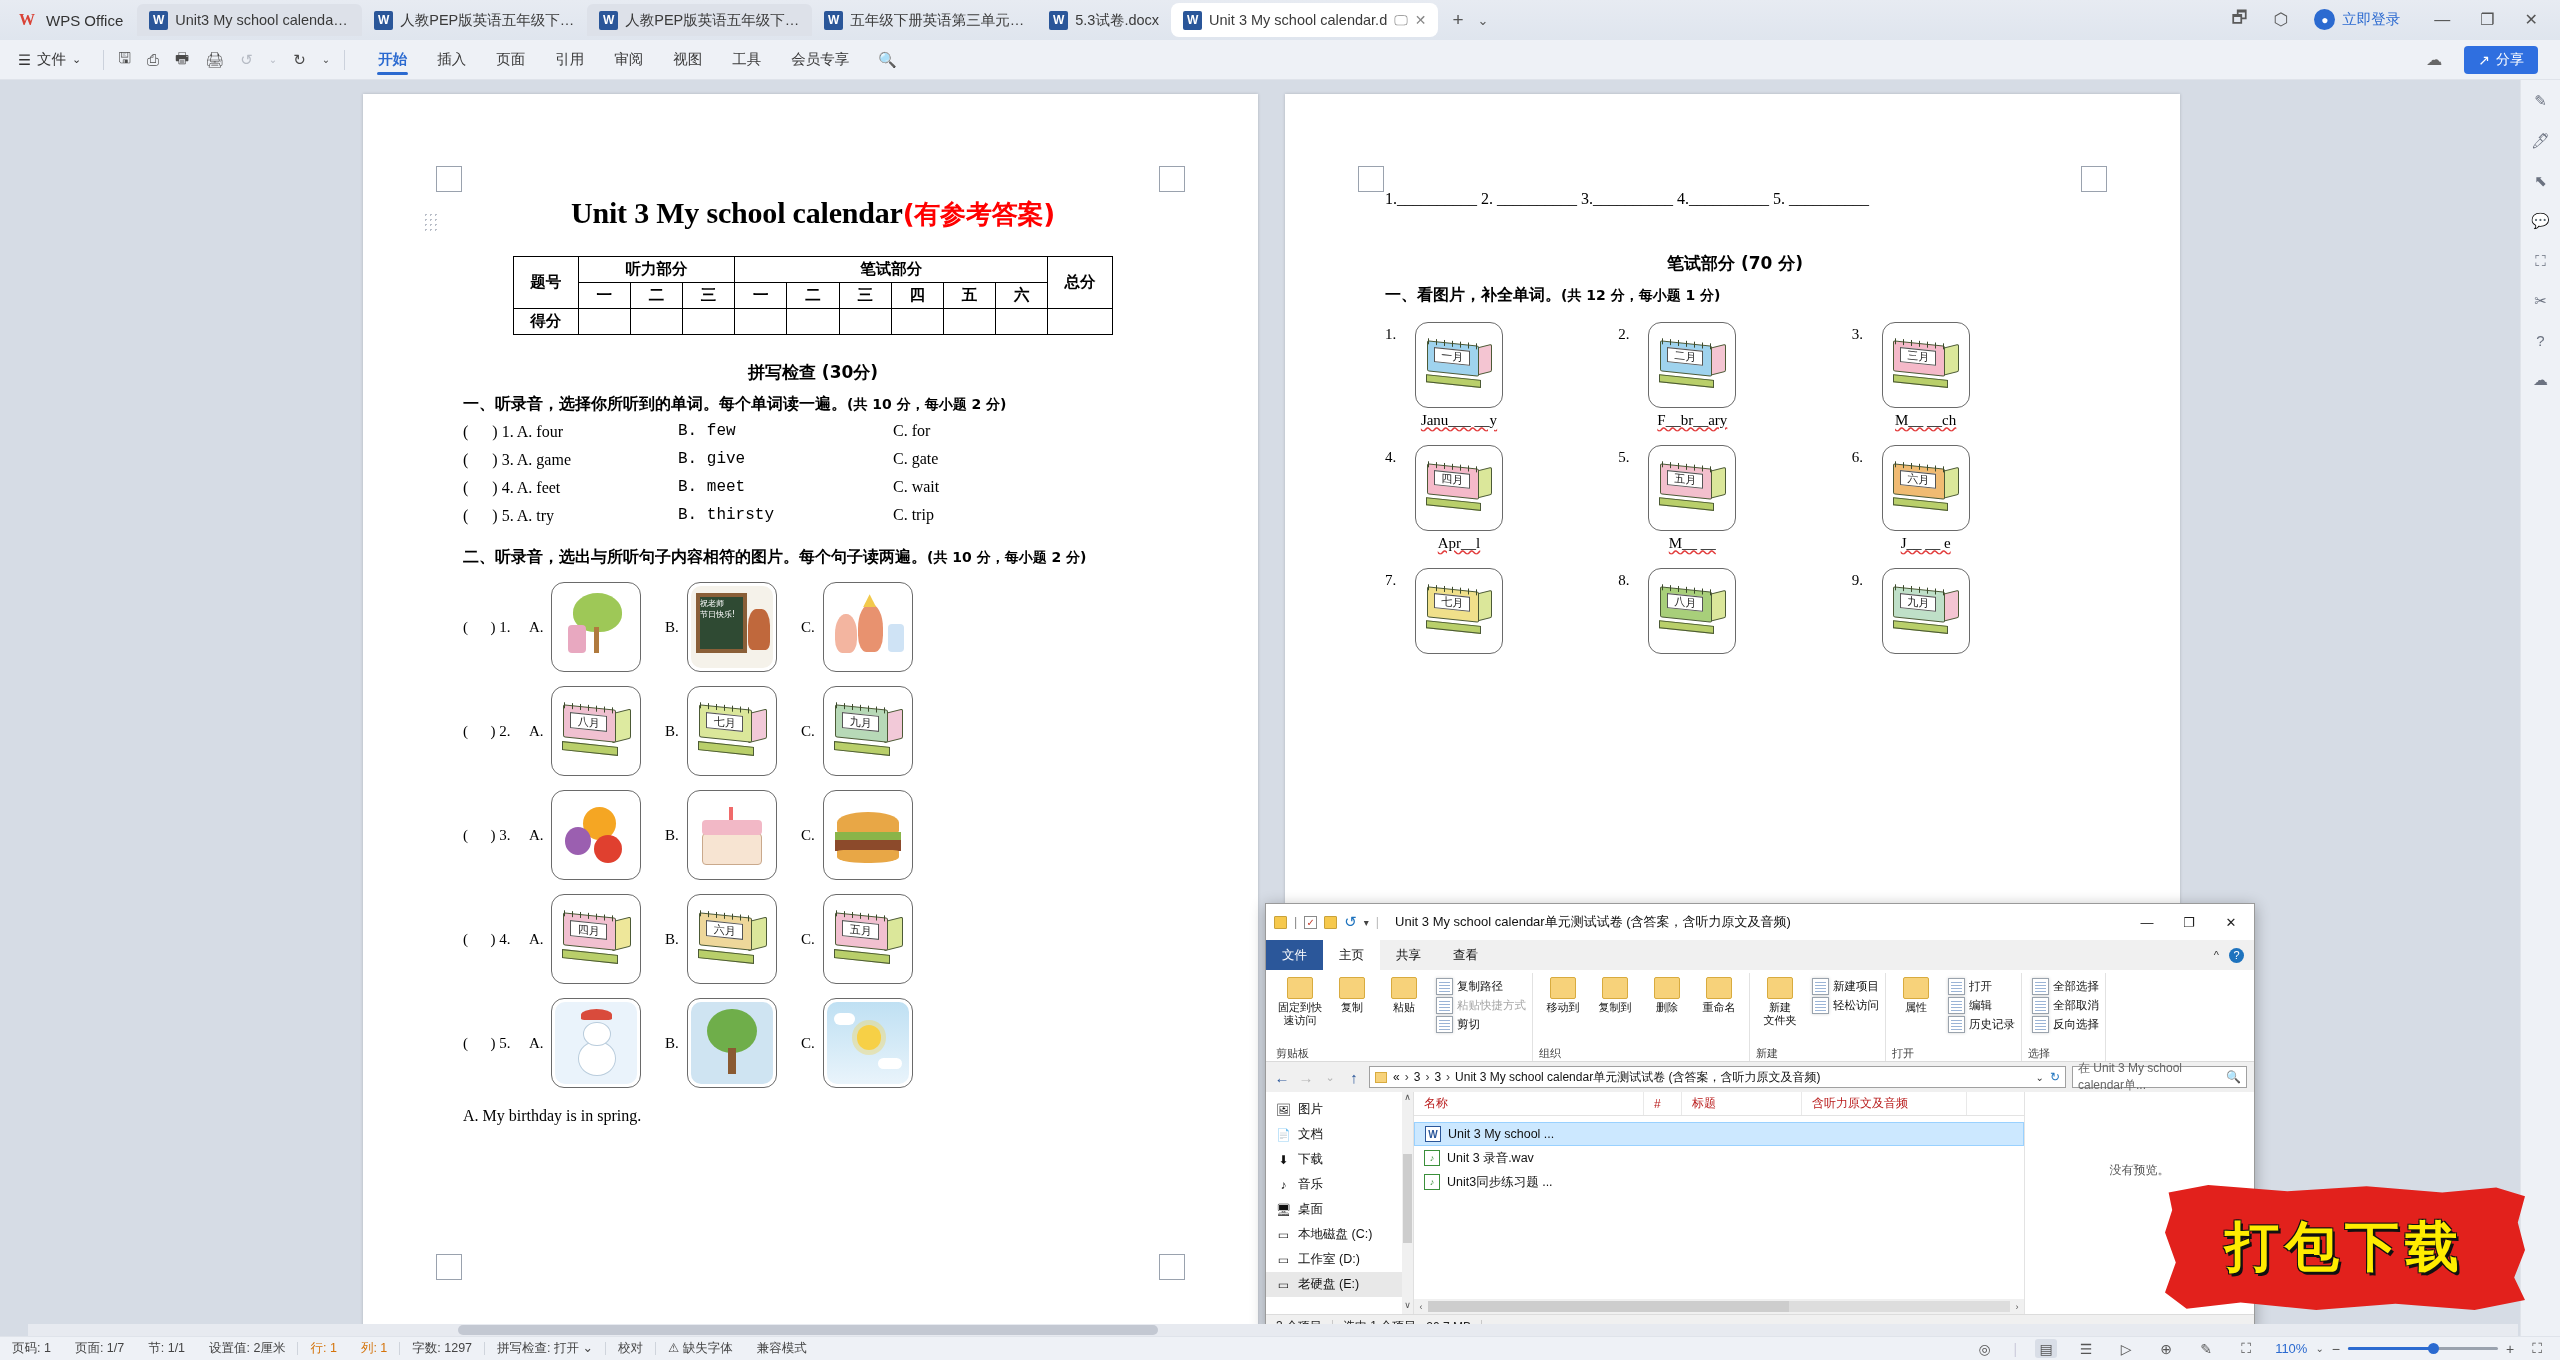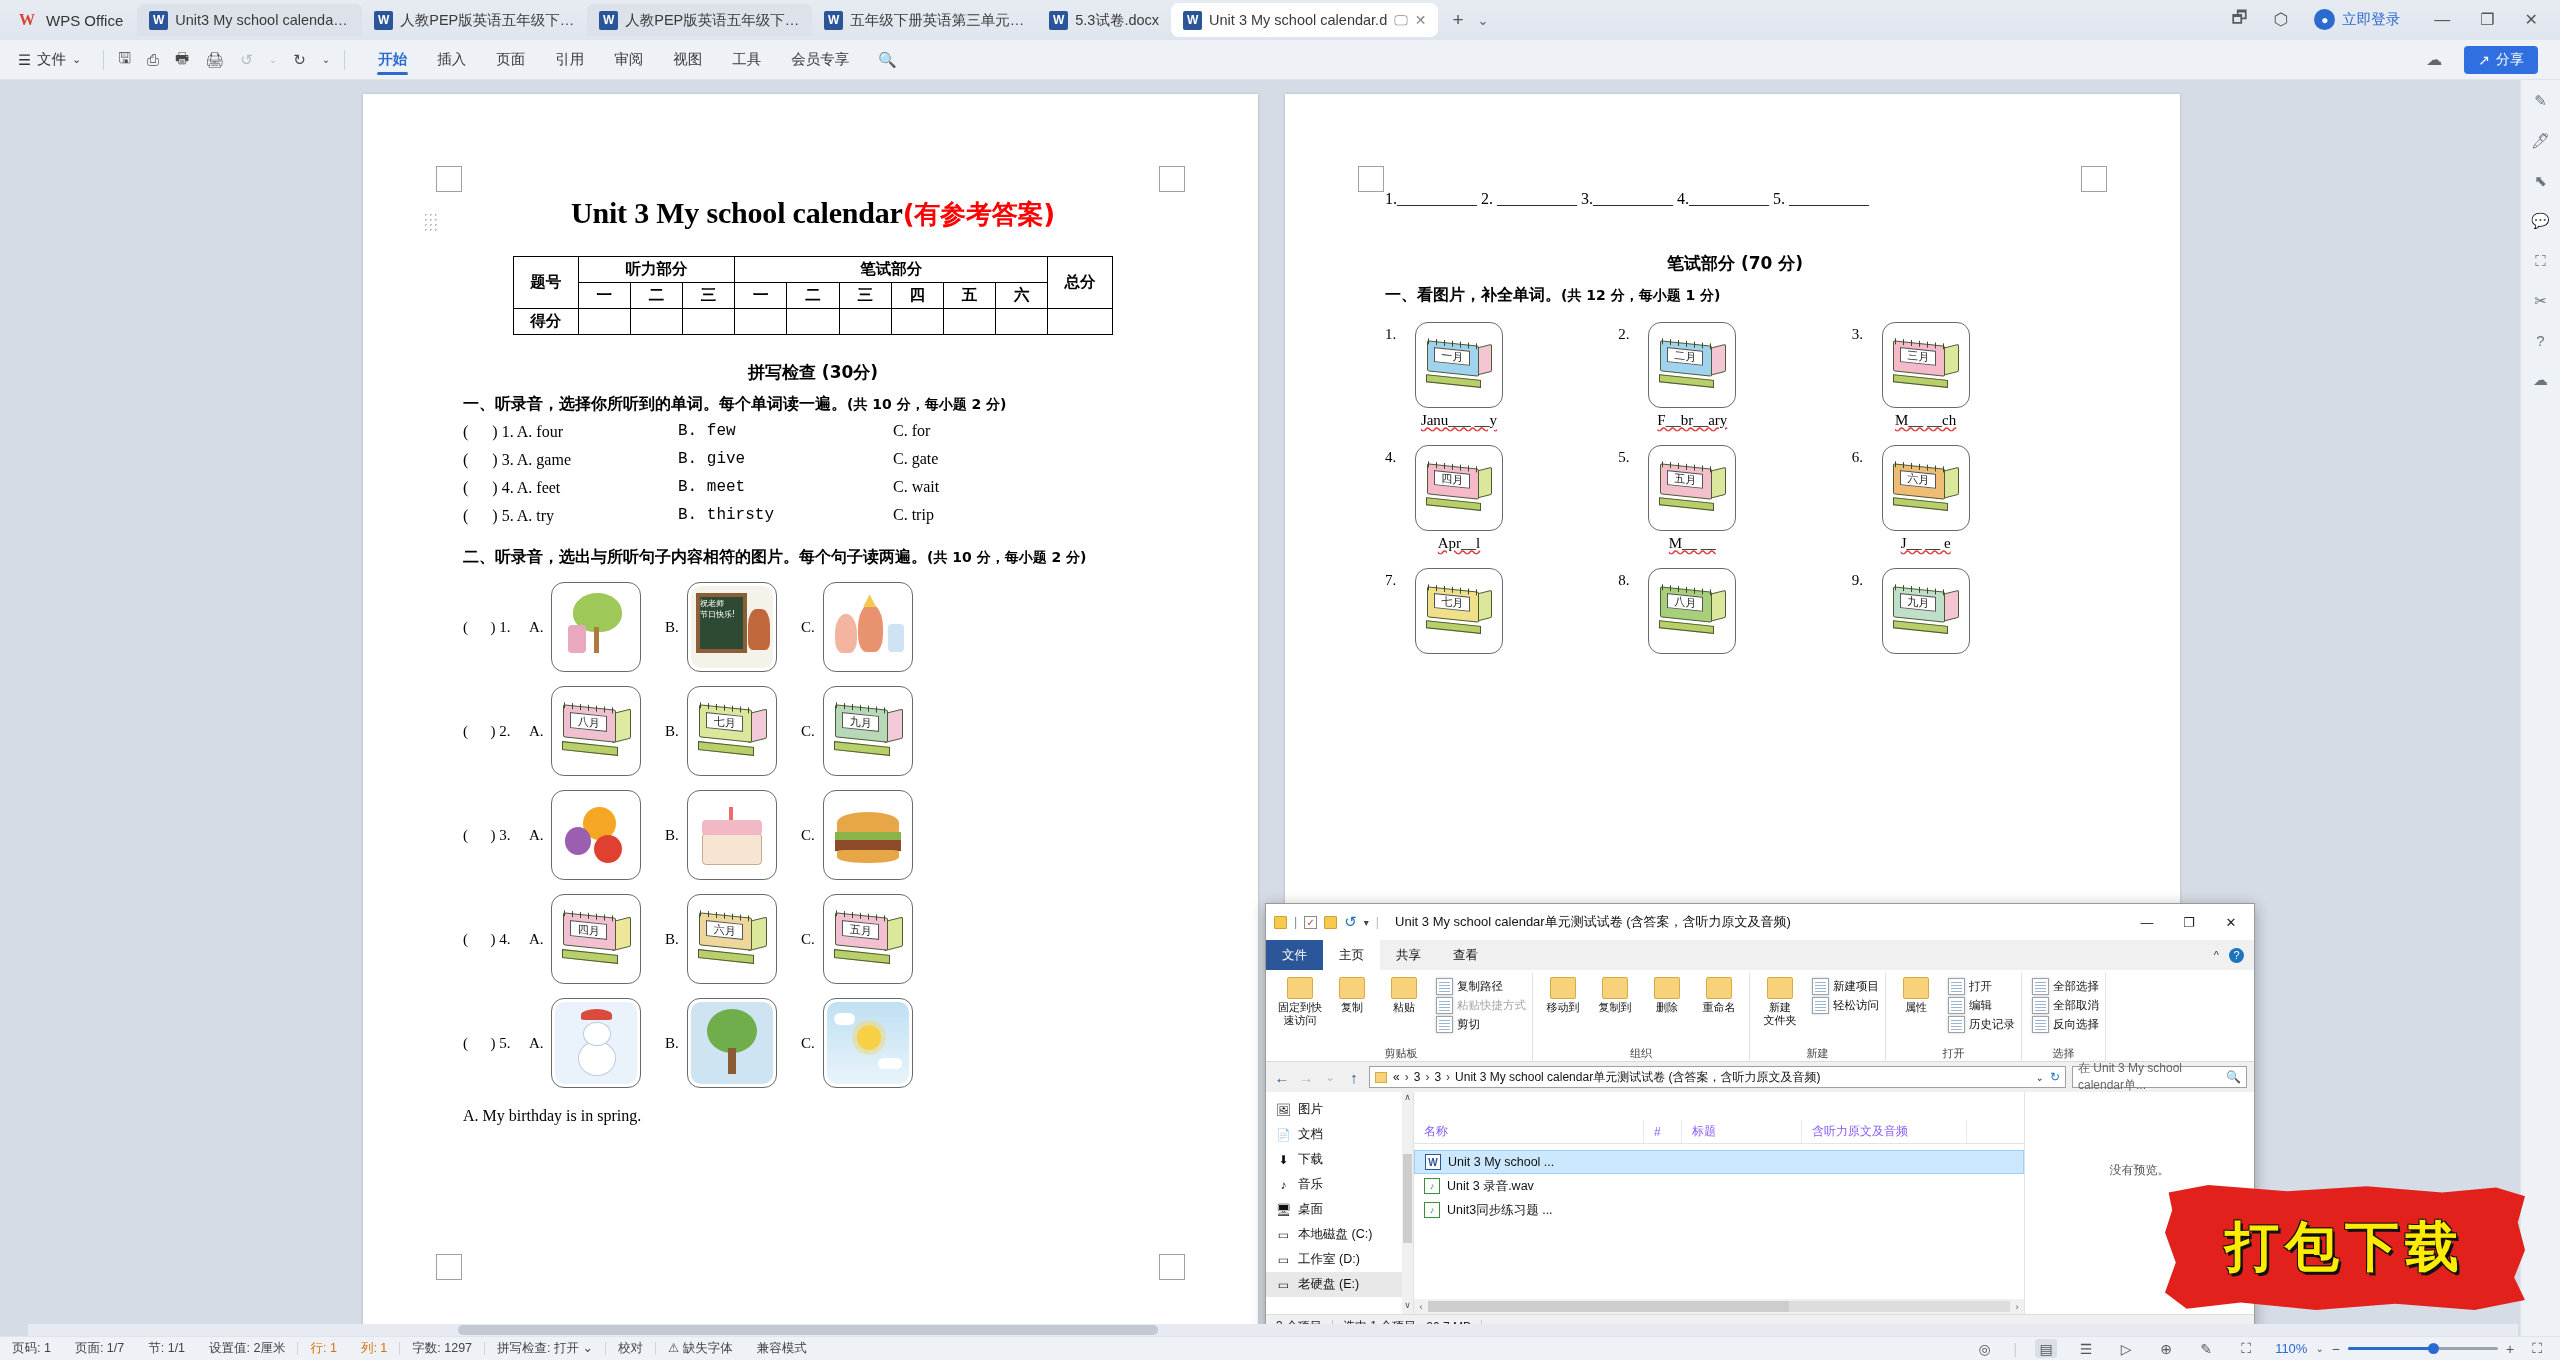--- a/index.html
+++ b/index.html
@@ -169,21 +169,21 @@
   .ex-tabs{height:30px;background:#f0f0f0;display:flex;align-items:stretch;}
   .ex-tabs .t{padding:0 16px;display:flex;align-items:center;font-size:12.5px;color:#111;}
   .ex-tabs .t.file{background:#2b579a;color:#fff;}
   .ex-tabs .t.act{background:#fff;}
   .ex-help{margin-left:auto;display:flex;align-items:center;gap:10px;padding-right:10px;color:#2b579a;}
   .ex-help .qm{width:15px;height:15px;border-radius:50%;background:#1e73be;color:#fff;font-size:11px;
       display:flex;align-items:center;justify-content:center;}
   .ex-ribbon{height:92px;background:#fff;border-bottom:1px solid #dadada;display:flex;padding:3px 4px 0;}
   .ex-grp{display:flex;flex-direction:column;border-right:1px solid #e2e2e2;padding:0 6px;}
   .ex-grp .row{display:flex;flex:1;align-items:flex-start;gap:4px;padding-top:4px;}
-  .ex-grp .gname{text-align:center;font-size:11px;color:#444;height:15px;}
+  .ex-grp .gname{font-size:11px;color:#444;height:15px;}
   .ex-bigbtn{width:48px;display:flex;flex-direction:column;align-items:center;gap:2px;font-size:11px;color:#111;text-align:center;line-height:1.15;}
   .ex-smbtn{display:flex;align-items:center;gap:4px;font-size:11.5px;color:#111;height:19px;}
   .ex-smbtn.dis{color:#a6a6a6;}
   .ico{width:17px;height:17px;display:inline-block;position:relative;}
   .ico.page{background:#fff;border:1px solid #9aa3ad;}
   .ico.page:after{content:"";position:absolute;left:2px;top:3px;right:2px;height:1px;box-shadow:0 3px 0 #9bb4d6,0 6px 0 #9bb4d6,0 9px 0 #9bb4d6;background:#9bb4d6;}
   .ico.bigfolder{width:26px;height:22px;background:#f7d27a;border:1px solid #d8ab3f;border-radius:2px;}
   .ex-nav{height:30px;display:flex;align-items:center;gap:6px;padding:0 7px;background:#f0f0f0;}
   .ex-nav .arrow{color:#2b579a;font-size:15px;width:18px;text-align:center;}
   .ex-nav .arrow.dim{color:#b5b5b5;}
@@ -197,21 +197,21 @@
   .ex-body{display:flex;height:222px;background:#fff;}
   .ex-side{width:148px;border-right:1px solid #e0e0e0;background:#fff;padding-top:5px;overflow:hidden;position:relative;}
   .ex-side .it{height:25px;display:flex;align-items:center;gap:7px;padding-left:10px;font-size:12.5px;white-space:nowrap;}
   .ex-side .it.sel{background:#e8e8e8;}
   .sideicon{width:15px;height:15px;display:flex;align-items:center;justify-content:center;font-size:12px;}
   .ex-sidebar-sb{position:absolute;right:0;top:0;width:11px;height:100%;background:#f0f0f0;}
   .ex-sidebar-sb .th{position:absolute;left:1px;top:28%;width:9px;height:40%;background:#cdcdcd;}
   .ex-sidebar-sb .up,.ex-sidebar-sb .dn{position:absolute;left:0;width:11px;height:14px;color:#555;font-size:9px;text-align:center;}
   .ex-sidebar-sb .up{top:0;} .ex-sidebar-sb .dn{bottom:0;}
   .ex-list{flex:1;display:flex;flex-direction:column;}
-  .ex-cols{height:24px;border-bottom:1px solid #e3e3e3;display:flex;align-items:center;font-size:12px;color:#8b5cf6;margin-top:28px;}
+  .ex-cols{height:24px;border-bottom:1px solid #e3e3e3;display:flex;align-items:center;font-size:12px;color:#b91c1c;}
   .ex-cols div{padding-left:10px;border-right:1px solid #e9e9e9;height:100%;display:flex;align-items:center;}
   .ex-rows{flex:1;padding-top:6px;}
   .ex-row{height:24px;display:flex;align-items:center;gap:7px;padding-left:10px;font-size:12.5px;}
   .ex-row.sel{background:#cce8ff;border:1px solid #99d1ff;}
   .fico{width:16px;height:16px;display:flex;align-items:center;justify-content:center;font-size:10px;font-weight:bold;}
   .fico.w{background:#fff;border:1.5px solid #2a5699;color:#2a5699;}
   .fico.wav{background:#fff;border:1px solid #3a8f3a;color:#3a8f3a;font-size:9px;}
   .ex-hsb{height:15px;background:#f0f0f0;display:flex;align-items:center;}
   .ex-hsb .lf,.ex-hsb .rt{width:14px;text-align:center;font-size:9px;color:#555;}
   .ex-hsb .tr{flex:1;height:11px;background:#ddd;position:relative;}

